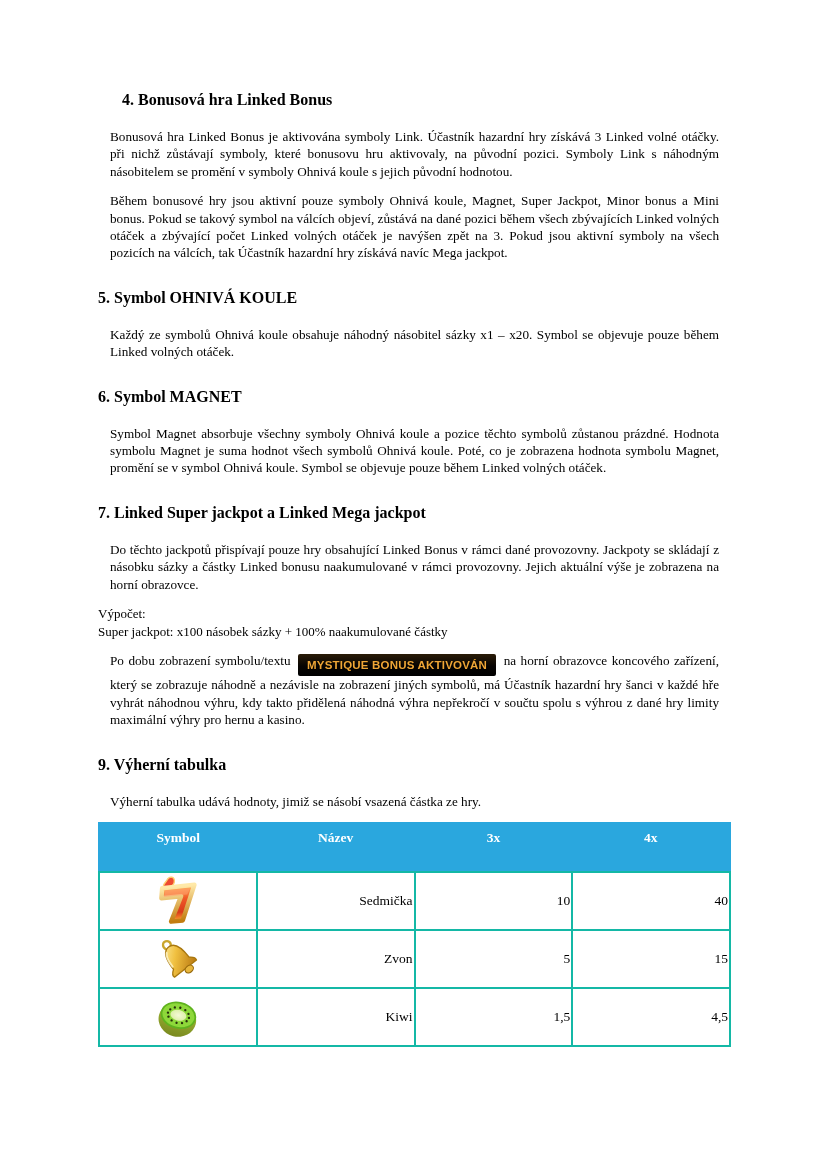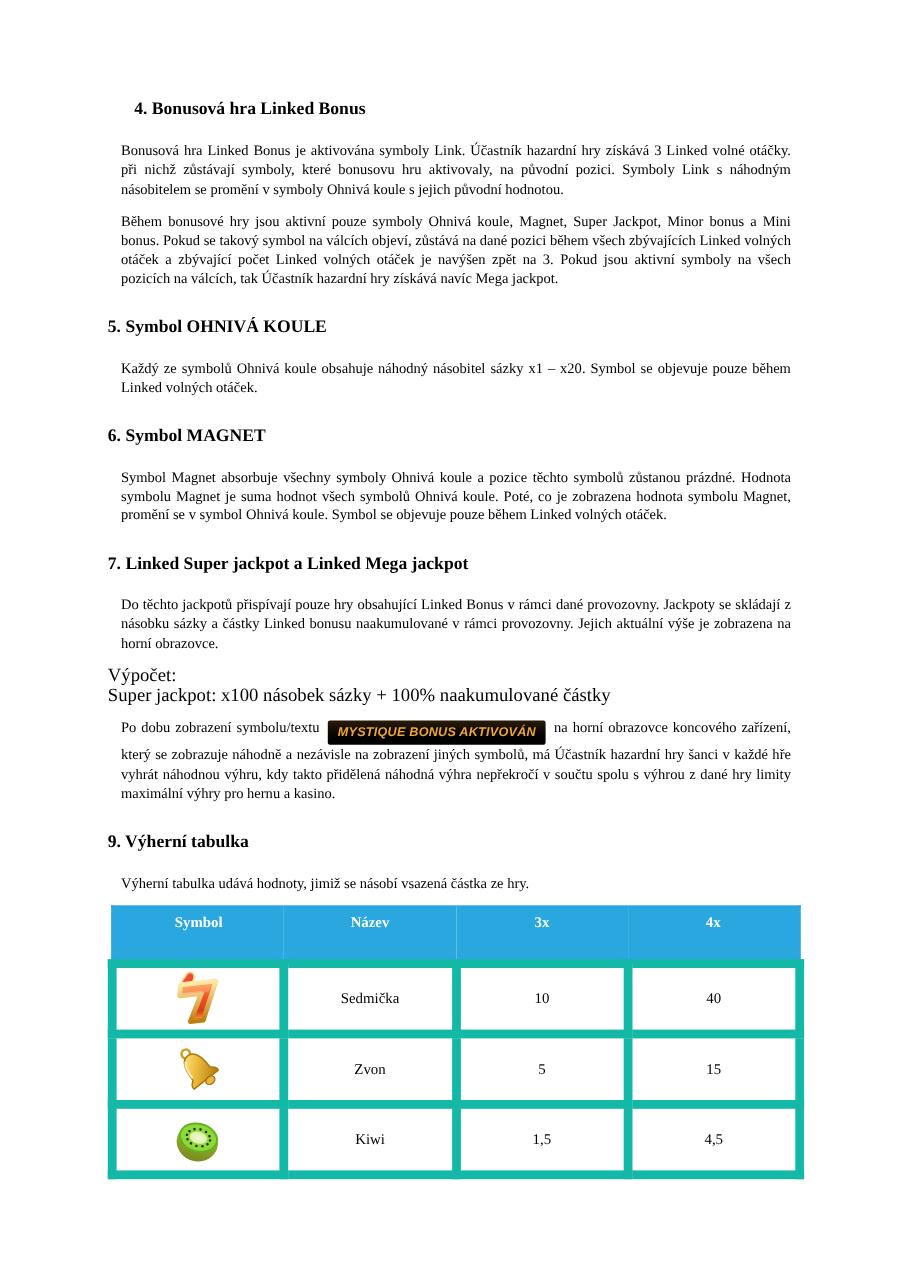--- a/index.html
+++ b/index.html
@@ -2,31 +2,31 @@
 <html><head>
 <meta charset="utf-8">
 <style>
   html,body{margin:0;padding:0;background:#fff;}
   body{width:827px;height:1169px;overflow:hidden;position:relative;}
   .page{box-sizing:border-box;width:827px;height:1169px;padding:91px 96px 0 98px;
         font-family:"Liberation Serif","DejaVu Serif",serif;color:#000;}
   h2{font-size:16px;font-weight:bold;margin:27px 0 19px 0;}
   h2.first{margin-top:0;margin-left:24px;}
   p.body{font-size:13.2px;line-height:17.4px;text-align:justify;margin:12px;}
-  p.line{font-size:17px;line-height:17.4px;text-align:left;margin:0;}
+  p.line{font-size:13px;line-height:17.4px;text-align:left;margin:0;}
   .mystique-badge{display:inline-block;background:linear-gradient(#2a1c08,#070402 55%,#000);
         color:#efa636;font-family:"Liberation Sans","DejaVu Sans",sans-serif;font-weight:bold;
         font-size:11.5px;line-height:1;padding:6px 9px 5px 9px;border-radius:2px;
         letter-spacing:.2px;vertical-align:-4px;margin:0 3px;white-space:nowrap;
-        text-shadow:0 1px 1px #000;font-style:italic;}
+        text-shadow:0 1px 1px #000;}
   table.paytable{width:100%;border-collapse:collapse;margin-top:11px;
         border:2px solid #2aa7de;font-family:"Liberation Serif","DejaVu Serif",serif;}
   table.paytable th{background:#2aa7de;color:#fff;font-size:13.5px;font-weight:bold;
         padding:6px 0 25px 0;border:none;width:25%;}
-  table.paytable td{border:8px solid #14b8a6;text-align:center;vertical-align:middle;
+  table.paytable td{border:2px solid #14b8a6;text-align:right;vertical-align:middle;
         font-size:13.5px;height:53px;background:#fff;}
   td.symcell svg{display:block;margin:0 auto;}
 </style>
 </head>
 <body>
 
 <div class="page">
 
   <section>
     <h2 class="first">4. Bonusová hra Linked Bonus</h2>

